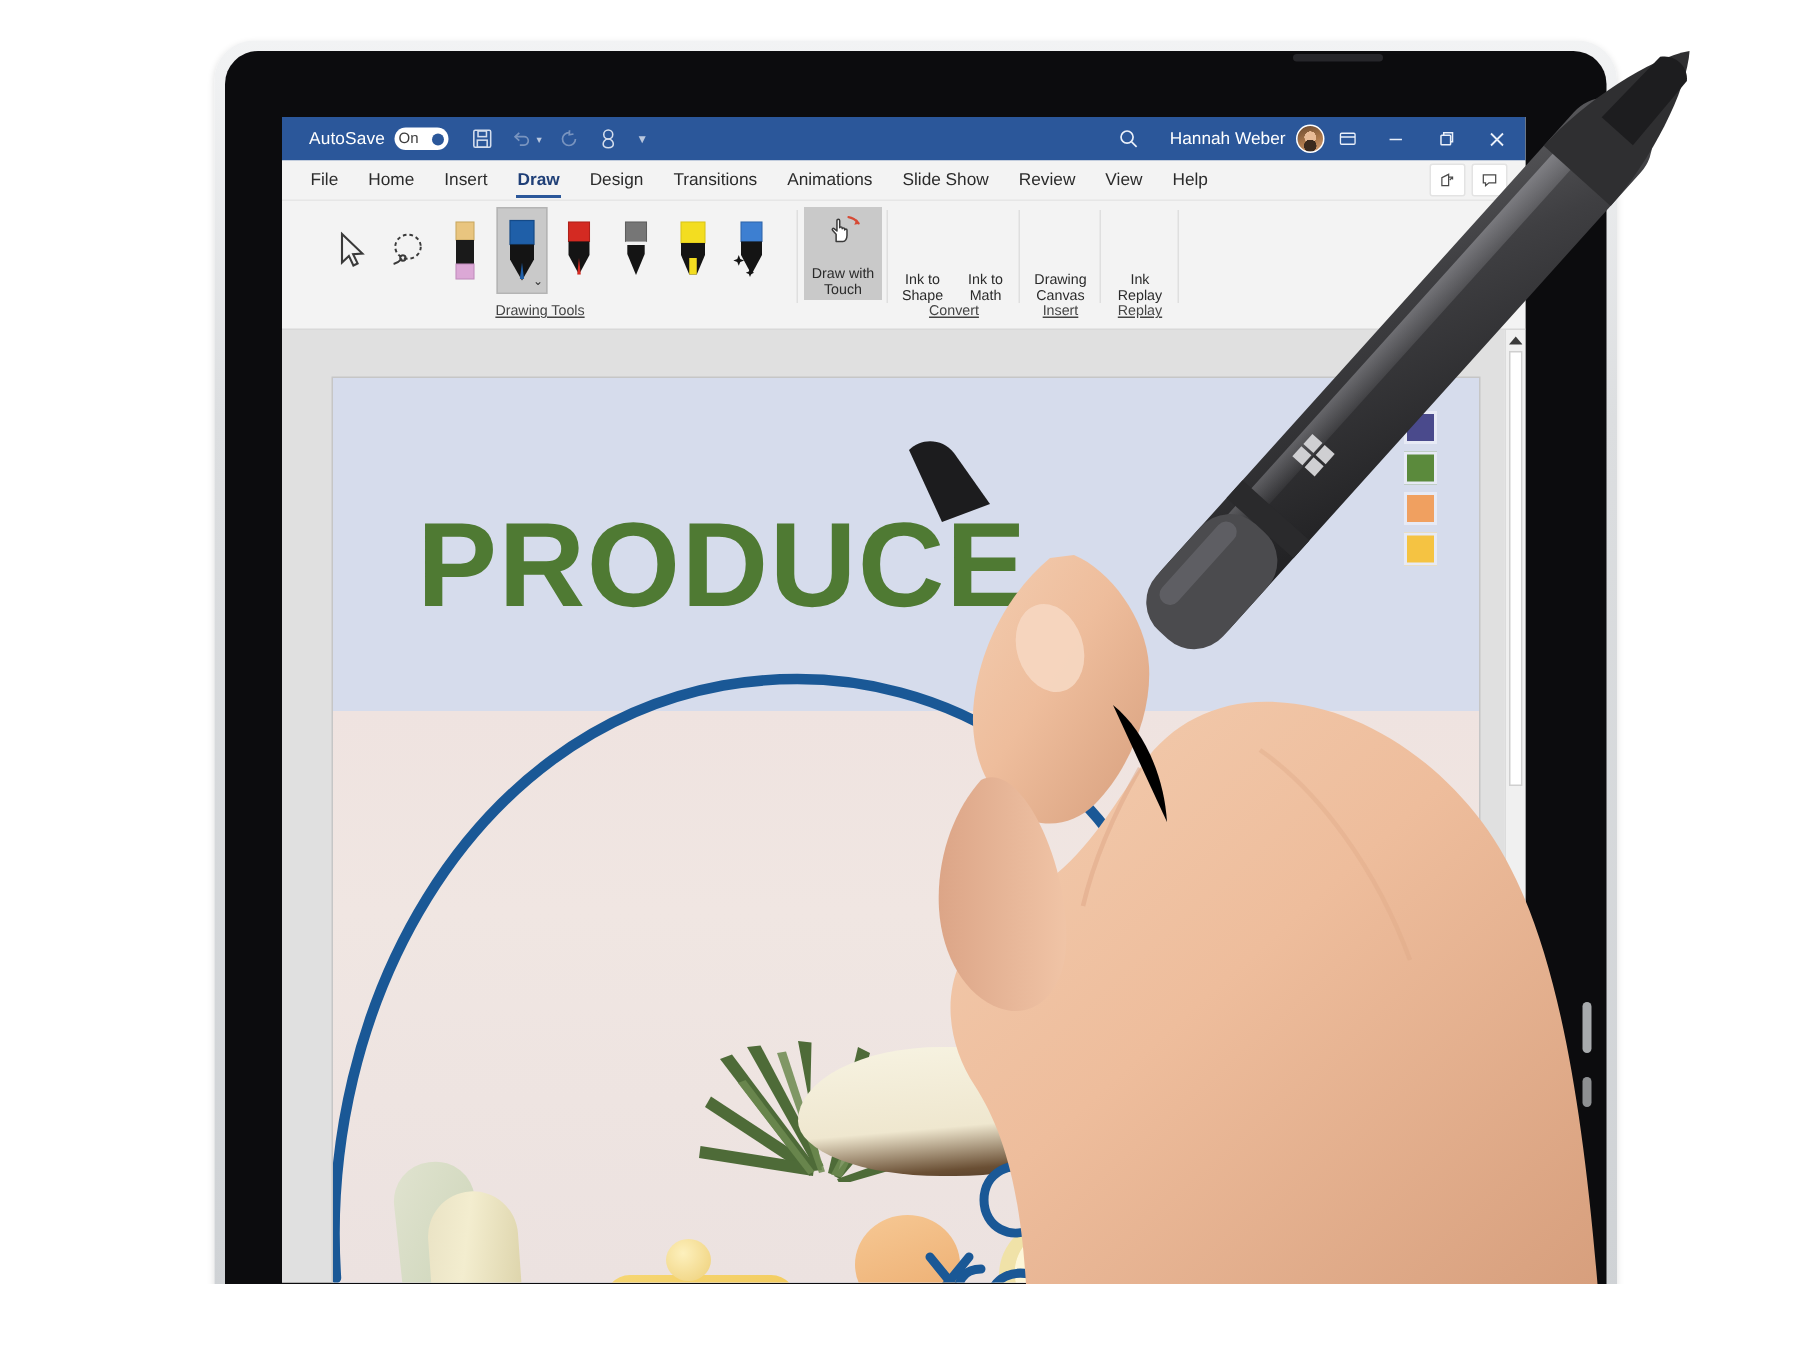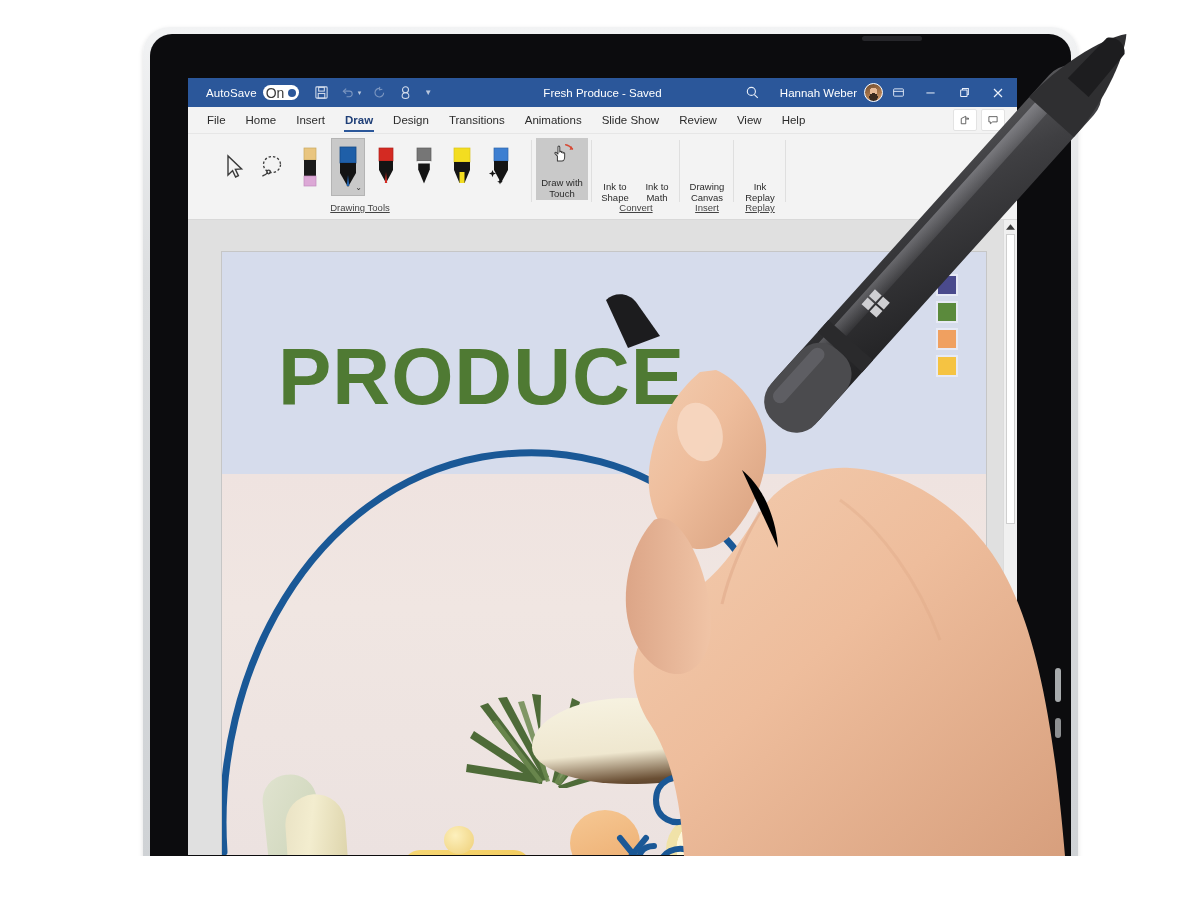--- a/index.html
+++ b/index.html
@@ -44,21 +44,21 @@
   .titlebar{
     position:relative;height:29px;background:#2b579a;color:#fff;
     display:flex;align-items:center;font-size:11.5px;
   }
   .autosave-label{margin-left:18px;letter-spacing:.1px;}
   .autosave-toggle{
     margin-left:6px;width:36px;height:15px;background:#ffffff;border-radius:9px;
     display:flex;align-items:center;justify-content:space-between;
     padding:0 3px;box-sizing:border-box;
   }
-  .autosave-toggle .on-txt{font-size:14px;color:#3b3b3b;line-height:1;}
+  .autosave-toggle .on-txt{font-size:10px;color:#3b3b3b;line-height:1;}
   .autosave-toggle .knob{width:8px;height:8px;border-radius:50%;background:#2b579a;}
   .qat{display:flex;align-items:center;gap:11px;margin-left:15px;}
   .qat .qicon{width:15px;height:15px;opacity:.95;display:block;}
   .qat .qicon.dim{opacity:.55;}
   .title-center{
     position:absolute;left:0;right:0;text-align:center;font-size:11.5px;
     pointer-events:none;
   }
   .title-right{margin-left:auto;display:flex;align-items:center;gap:0;padding-right:2px;}
   .search-btn{width:30px;display:flex;align-items:center;justify-content:center;}
@@ -252,21 +252,20 @@
         </span>
         <span>
           <svg class="qicon" viewBox="0 0 16 16" fill="none" stroke="#dfe6f2" stroke-width="1.1">
             <circle cx="8" cy="5" r="3.2"></circle>
             <path d="M8 8.2c-2.4 0-3.6 2-3.6 3.6S6 14.4 8 14.4s3.6-1 3.6-2.6S10.4 8.2 8 8.2z"></path>
           </svg>
         </span>
         <span style="color:#b9c7de;font-size:8px;">▼</span>
       </div>
 
-      <div class="title-center">Fresh Produce - Saved</div>
 
       <div class="title-right">
         <span class="search-btn">
           <svg width="15" height="15" viewBox="0 0 16 16" fill="none" stroke="#eaf0fa" stroke-width="1.2">
             <circle cx="6.8" cy="6.8" r="4.3"></circle>
               <path d="M10 10.2 13.6 13.8"></path>
           </svg>
         </span>
         <span class="user-name">Hannah Weber</span>
         <span class="avatar"></span>

